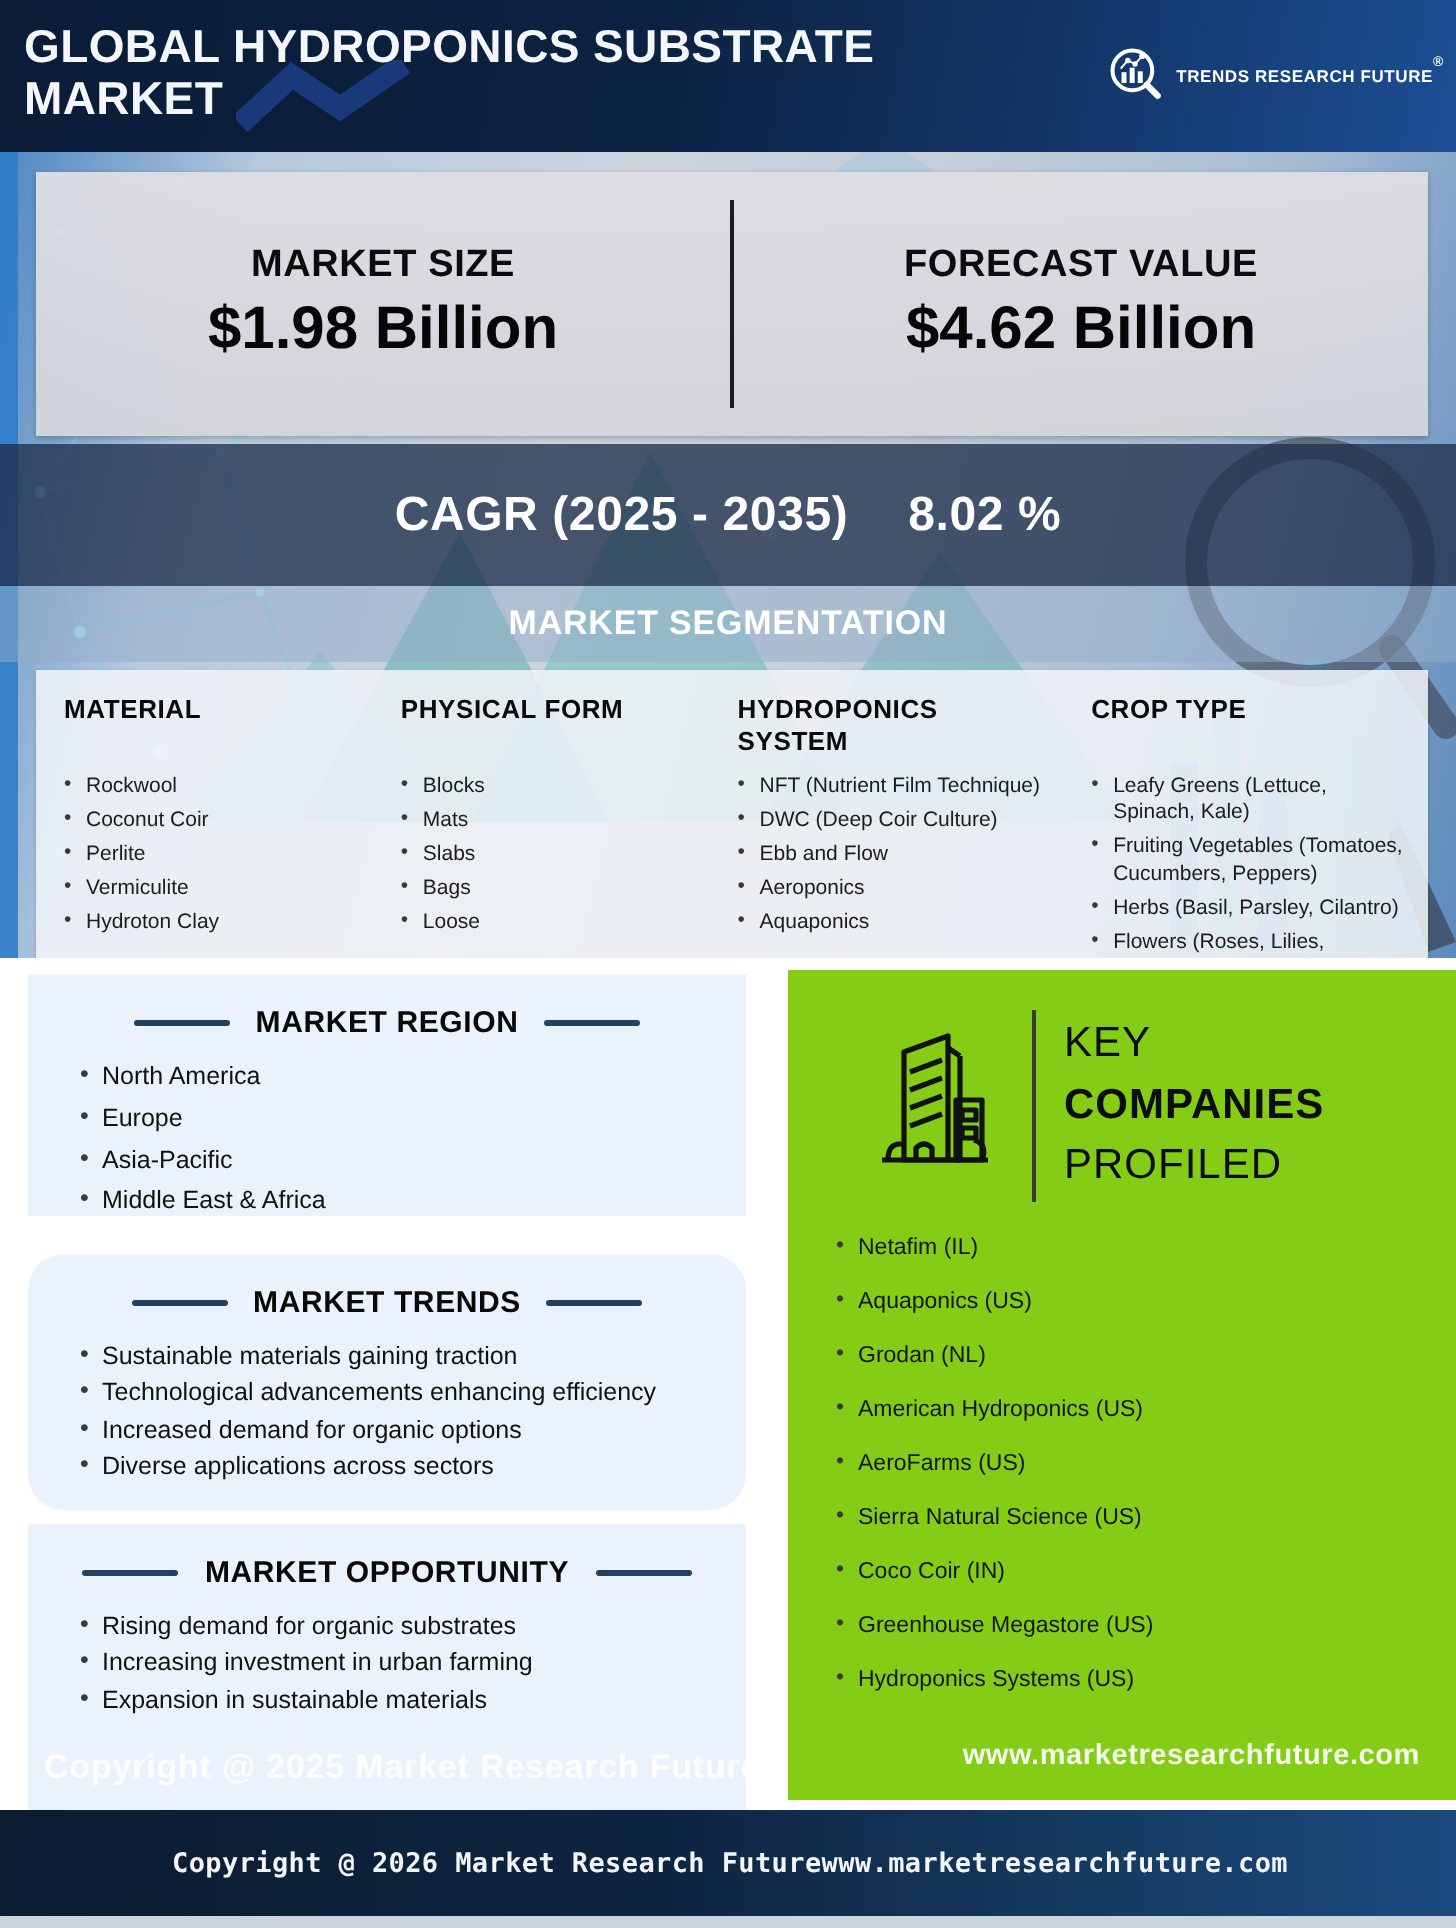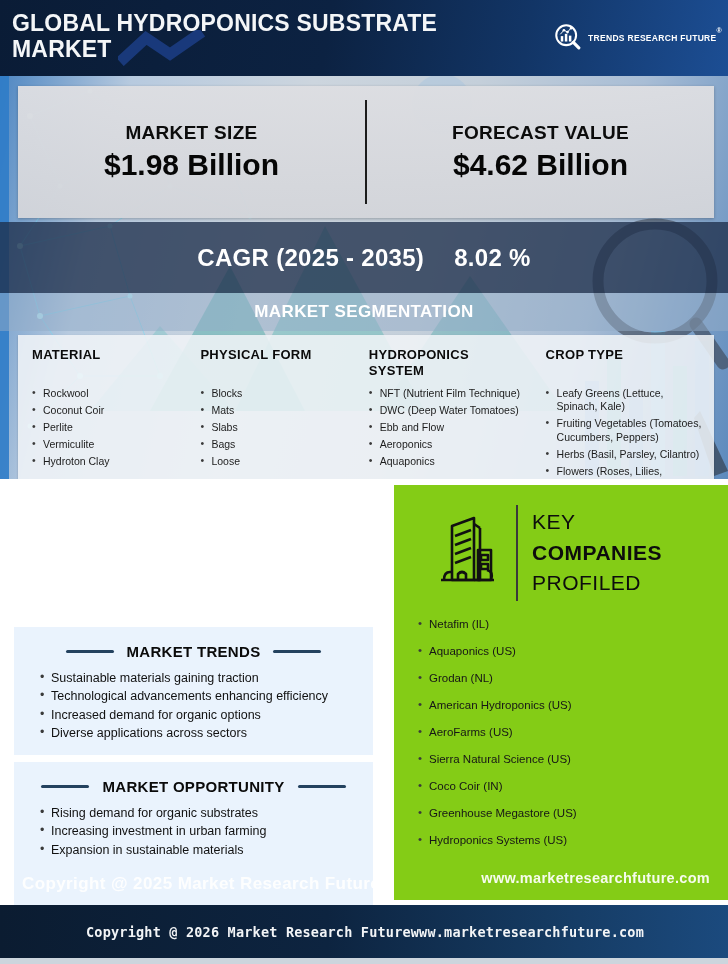--- a/index.html
+++ b/index.html
@@ -52,21 +52,21 @@
   
   .bottom { position:absolute; left:0; top:479px; width:728px; height:426px; background:#ffffff; }
   .card { position:absolute; background:#eaf3fd; }
   .card-header { display:flex; align-items:center; justify-content:center; gap:13px; margin-top:16px; }
   .hline { width:48px; height:3px; background:#24425f; border-radius:2px; }
   .card-title { font-size:15px; font-weight:bold; color:#0a0a0a; letter-spacing:.3px; }
   .card ul.bullets { margin:10px 0 0 26px; }
   .card ul.bullets li { font-size:12.5px; line-height:1.3; color:#111111; }
   .region-card { left:14px; top:8px; width:359px; height:121px; }
   .region-card ul.bullets li { margin-bottom:4.5px; }
-  .trends-card { left:14px; top:148px; width:359px; height:128px; }
+  .trends-card { left:14px; top:148px; width:359px; height:128px;border-radius:18px; }
   .trends-card ul.bullets li { margin-bottom:2px; }
   .opportunity-card { left:14px; top:283px; width:359px; height:156px; }
   .opportunity-card ul.bullets li { margin-bottom:2px; }
 
   .companies-card { left:394px; top:6px; width:336px; height:415px; background:#84cc16; }
   .companies-header { display:flex; align-items:center; padding:20px 0 0 44px; }
   .companies-divider { width:2px; height:96px; background:#3a3a3a; margin:0 14px 0 22px; }
   .companies-title { font-size:21px; color:#0d0d0d; line-height:1.45; letter-spacing:.5px; }
   .companies-title .t-bold { font-weight:bold; }
   .companies-card ul.bullets { margin:16px 0 0 24px; }
@@ -207,41 +207,54 @@
             <li>Mats</li>
             <li>Slabs</li>
             <li>Bags</li>
             <li>Loose</li>
           </ul>
       </div>
       <div class="seg-col">
         <div class="seg-heading narrow">HYDROPONICS SYSTEM</div>
         <ul class="bullets">
             <li>NFT (Nutrient Film Technique)</li>
-            <li>DWC (Deep Water Tomatoes)</li>
+            <li>DWC (Deep Coir Culture)</li>
             <li>Ebb and Flow</li>
             <li>Aeroponics</li>
             <li>Aquaponics</li>
           </ul>
       </div>
       <div class="seg-col">
         <div class="seg-heading">CROP TYPE</div>
         <ul class="bullets">
             <li>Leafy Greens (Lettuce, Spinach, Kale)</li>
             <li>Fruiting Vegetables (Tomatoes, Cucumbers, Peppers)</li>
             <li>Herbs (Basil, Parsley, Cilantro)</li>
             <li>Flowers (Roses, Lilies, Orchids)</li>
             <li>Cannabis</li>
           </ul>
       </div>
     </div>
   </div>
 
   <div class="bottom">
 
+    <div class="card region-card">
+      <div class="card-header">
+        <div class="hline"></div>
+        <div class="card-title">MARKET REGION</div>
+        <div class="hline"></div>
+      </div>
+      <ul class="bullets">
+          <li>North America</li>
+          <li>Europe</li>
+          <li>Asia-Pacific</li>
+          <li>Middle East &amp; Africa</li>
+        </ul>
+    </div>
 
     <div class="card trends-card">
       <div class="card-header">
         <div class="hline"></div>
         <div class="card-title">MARKET TRENDS</div>
         <div class="hline"></div>
       </div>
       <ul class="bullets">
           <li>Sustainable materials gaining traction</li>
           <li>Technological advancements enhancing efficiency</li>

